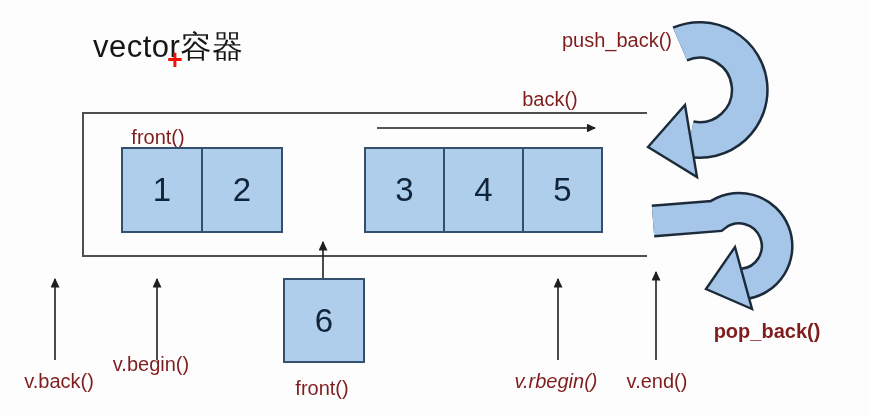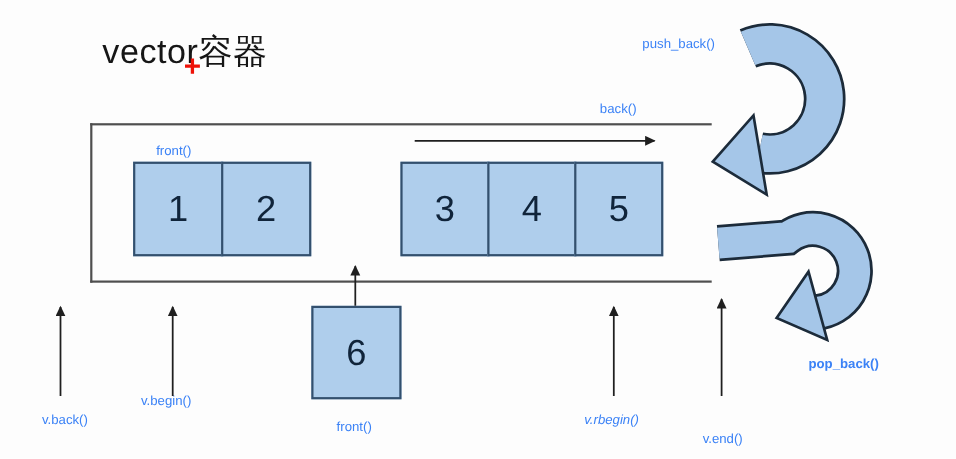--- a/index.html
+++ b/index.html
@@ -20,22 +20,22 @@
   }
   .title{
     position:absolute;left:93px;top:26px;font-size:31px;letter-spacing:0.5px;
     color:#161616;white-space:nowrap;
   }
   .cursor-plus{
     position:absolute;left:167px;top:47px;font-size:27px;font-weight:bold;
     color:var(--accent-red);line-height:1;
   }
   .lbl{
-    position:absolute;transform:translate(-50%,-50%);font-size:12px;
-    white-space:nowrap;color:#3b82f6;
+    position:absolute;transform:translate(-50%,-50%);font-size:20px;
+    white-space:nowrap;color:#7f1d1d;
   }
   .container-rect{
     position:absolute;left:82px;top:112px;width:565px;height:145px;
     border:2px solid var(--box-border);border-right:none;box-sizing:border-box;
     background:transparent;
   }
   .cell-group{position:absolute;display:flex;}
   .cell{
     width:82px;height:86px;box-sizing:border-box;
     background:var(--cell-fill);border:2px solid var(--cell-border);
@@ -55,28 +55,28 @@
 </style>
 </head>
 <body>
 
 <div class="canvas">
 
   <div class="title">vector容器</div>
   <div class="cursor-plus">+</div>
 
   <div class="lbl" style="left:158px;top:97px;margin-top:40px;">front()</div>
-  <div class="lbl" style="left:562px;top:99px;">back()</div>
+  <div class="lbl" style="left:550px;top:99px;">back()</div>
   <div class="lbl" style="left:617px;top:40px;">push_back()</div>
   <div class="lbl" style="left:767px;top:331px;font-weight:bold;">pop_back()</div>
   <div class="lbl" style="left:59px;top:381px;">v.back()</div>
   <div class="lbl" style="left:151px;top:364px;">v.begin()</div>
   <div class="lbl" style="left:322px;top:388px;">front()</div>
   <div class="lbl" style="left:556px;top:381px;font-style:italic;">v.rbegin()</div>
-  <div class="lbl" style="left:657px;top:399px;">v.end()</div>
+  <div class="lbl" style="left:657px;top:381px;">v.end()</div>
 
   <div class="container-rect"></div>
 
   <div class="cell-group" style="left:121px;top:147px;">
     <div class="cell">1</div>
     <div class="cell">2</div>
   </div>
 
   <div class="cell-group group-135" style="left:364px;top:147px;">
     <div class="cell">3</div>

